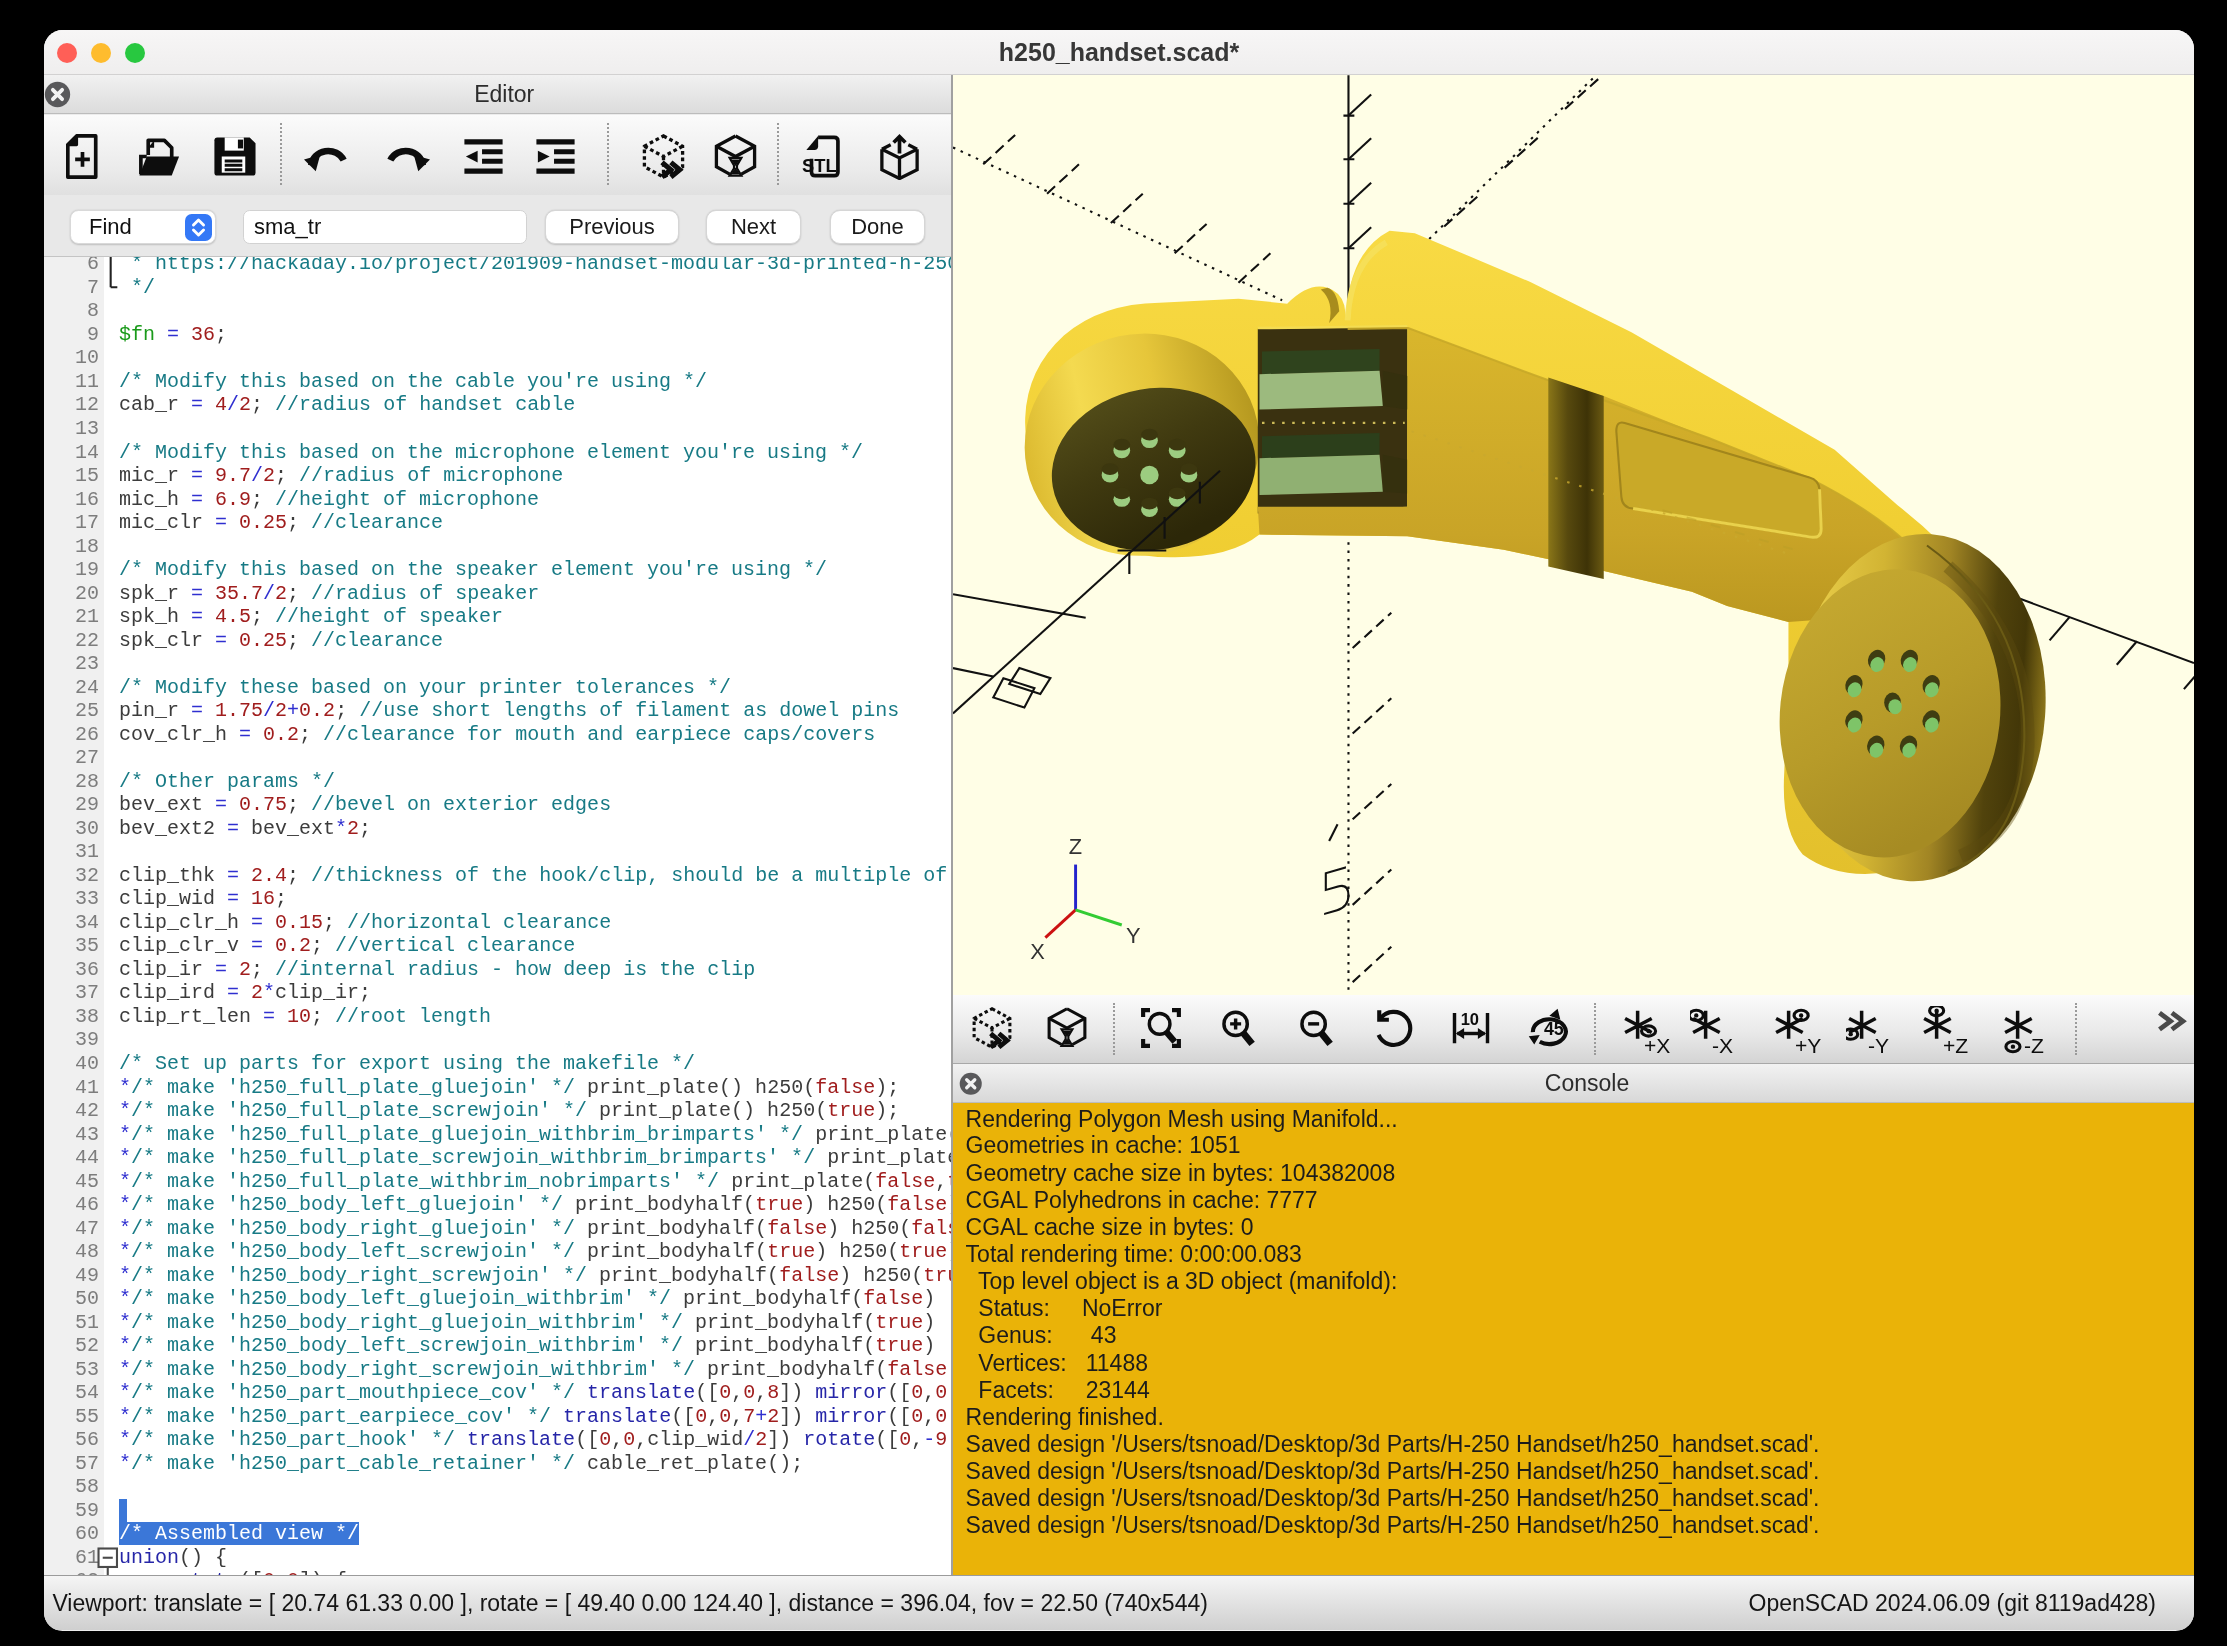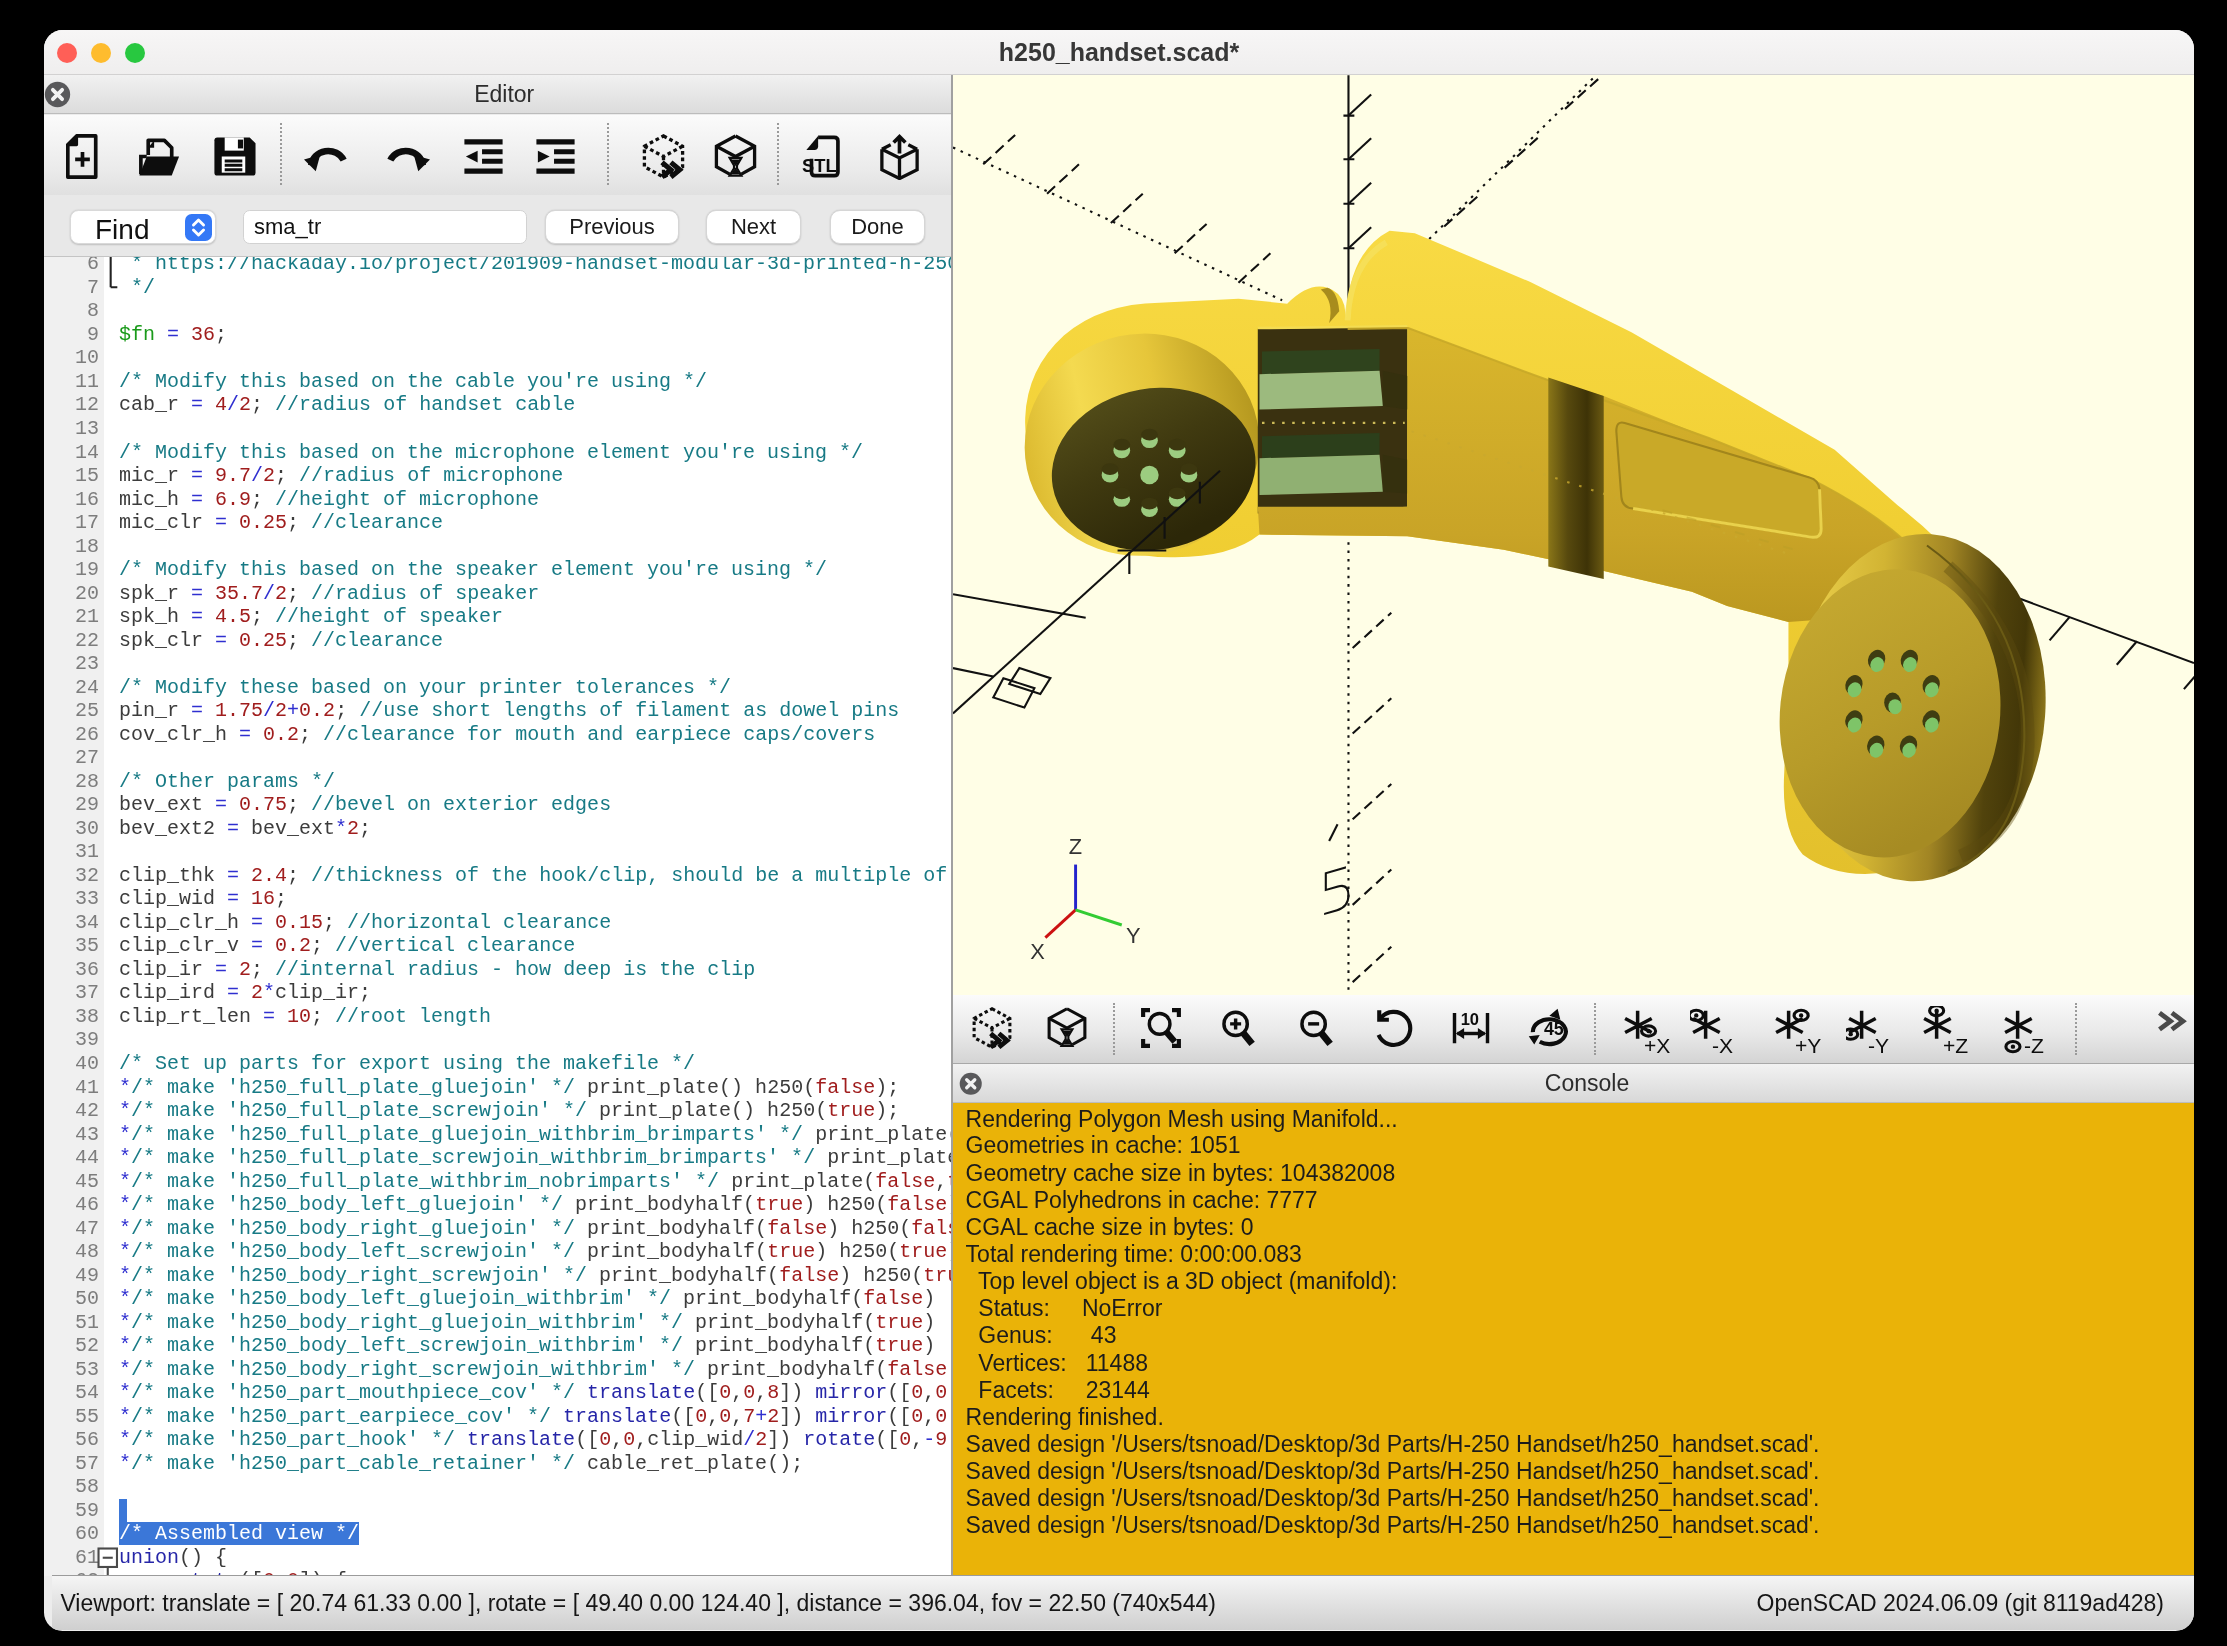--- a/index.html
+++ b/index.html
@@ -6,30 +6,30 @@
 #titlebar{left:0;top:0;width:2150px;height:45px;background:linear-gradient(#f7f6f6,#efeeee);border-bottom:1.7px solid #d2d1d1}
 #title{width:100%;text-align:center;top:8.4px;font-size:25px;font-weight:bold;color:#373737}
 .tl{top:13.4px;width:20px;height:20px;border-radius:50%}
 #dockhead{left:0;top:45px;width:907px;height:39px;background:linear-gradient(#f1f1f1,#dcdcdc);border-bottom:1.7px solid #bcbcbc}
 .lbl{width:100%;text-align:center;top:5.9px;font-size:23px;color:#2c2c2c}
 #toolbar{left:0;top:85px;width:907px;height:104px;background:linear-gradient(#fbfbfb,#eaeaea 55%,#d6d6d6);border-bottom:1.7px solid #ababab}
 #findrow{left:0;top:165px;width:907px;height:62px;background:#e8e8e8;border-bottom:1.7px solid #c4c4c4}
 .vsep{top:8.4px;width:0;height:52px;border-left:2.5px dotted #9a9a9a}
 .btn{top:15px;height:34px;background:#fff;border:0.8px solid #d6d6d6;border-radius:10px;box-shadow:0 0.8px 1.7px rgba(0,0,0,.18);font-size:22px;color:#1a1a1a;text-align:center;line-height:32px}
 #findsel{left:26px;top:15px;width:146px;height:34px;background:#fff;border:0.8px solid #d9d9d9;border-radius:8.4px;box-shadow:0 0.8px 1.7px rgba(0,0,0,.18)}
-#findsel .t{left:24px;top:2.5px;font-size:28px;color:#111}
+#findsel .t{left:18px;top:2.5px;font-size:22px;color:#111}
 #findsel .sq{right:3.4px;top:3.4px;width:27px;height:27px;background:#3478f6;border-radius:6.7px}
 #findtxt{left:199px;top:15px;width:284px;height:34px;background:#fff;border:0.8px solid #d2d2d2;border-radius:6.7px;font-size:22px;color:#111;line-height:32px;padding-left:10px}
 #code{left:0;top:227px;width:907px;height:1319px;background:#fff;overflow:hidden;font-family:"Liberation Mono",monospace;font-size:20px;white-space:pre}
 #gutter{left:0;top:0;width:60px;height:1319px;background:#f0f0f0}
 .ln{position:absolute;width:55px;text-align:right;color:#7d7d7d;height:23.5px;line-height:23.5px;font-size:20px}
 .cl{position:absolute;left:75px;height:23.5px;line-height:23.5px;color:#3c3c3c}
 .cl .c{color:#177a85}.cl .o{color:#2f2fd0}.cl .n{color:#a01d1d}.cl .k{color:#2626a8}.cl .g{color:#1a9a1a}
 .cl .w{color:#fff;background:#3b77d8}
-#statbar{left:8px;top:1545px;width:2150px;height:55px;background:linear-gradient(#f5f5f5,#cfcfcf);border-top:1.7px solid #9b9b9b;font-size:23px;color:#151515}
+#statbar{left:0;top:1545px;width:2150px;height:55px;background:linear-gradient(#f5f5f5,#cfcfcf);border-top:1.7px solid #9b9b9b;font-size:23px;color:#151515}
 #divider{left:907px;top:45px;width:1.7px;height:1500px;background:#a0a0a0}
 #vp{left:909px;top:45px;width:1241px;height:920px;background:#fffee6;overflow:hidden}
 #t3{left:909px;top:965px;width:1241px;height:69px;background:linear-gradient(#fbfbfb,#e9e9e9 55%,#d4d4d4);border-bottom:1.7px solid #a8a8a8}
 #conhead{left:909px;top:1034px;width:1241px;height:39px;background:linear-gradient(#f2f2f2,#d8d8d8);border-bottom:1.7px solid #bdbdbd}
 #console{left:909px;top:1073px;width:1241px;height:473px;background:#eab308;overflow:hidden}
 .con{position:absolute;left:12.6px;font-size:23px;color:#1c1c1c;white-space:pre}
 </style></head>
 <body>
 <div id="win">
     <div class="abs" id="titlebar"></div>

